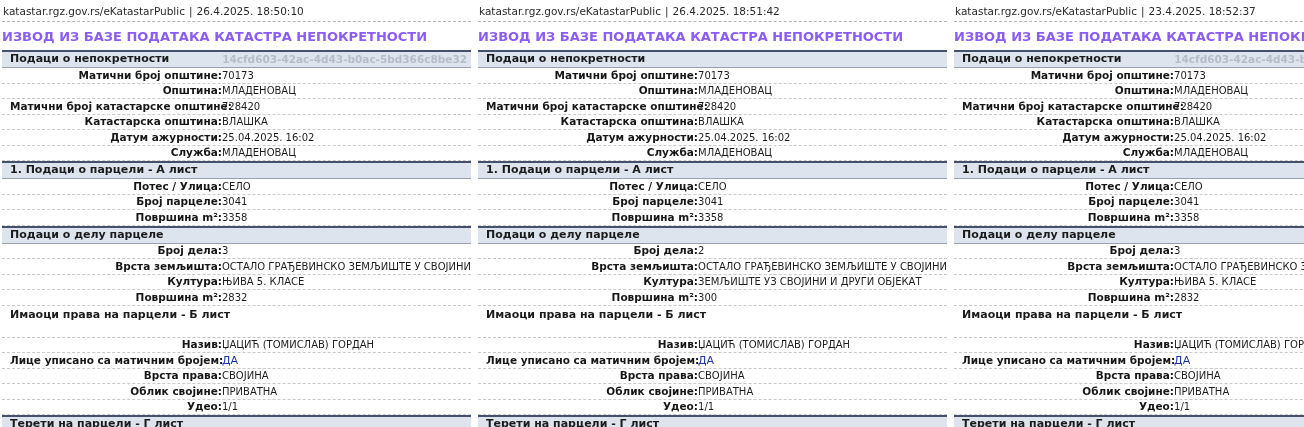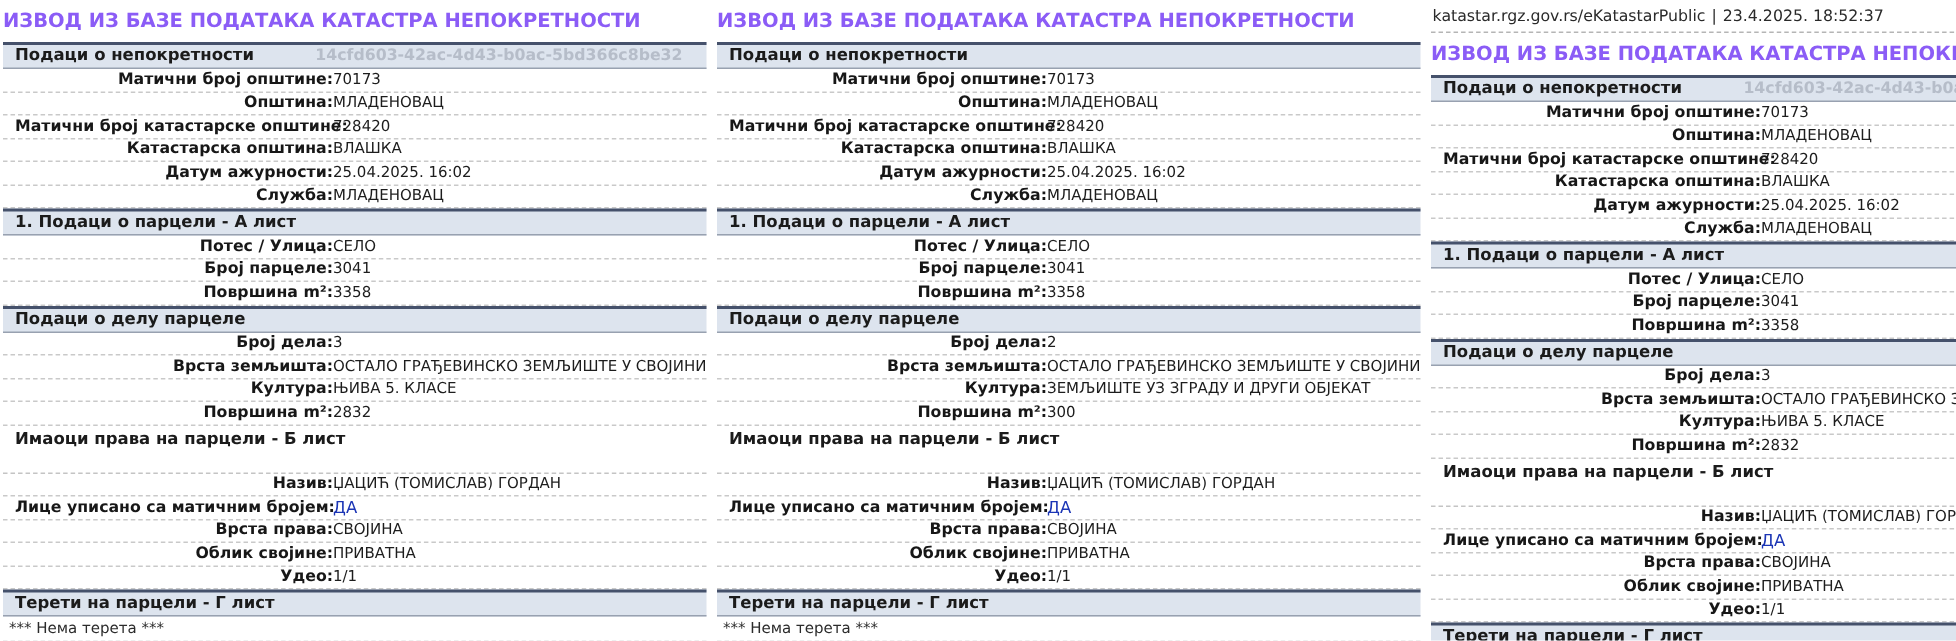--- a/index.html
+++ b/index.html
@@ -26,21 +26,21 @@
     font-size: 13px; font-weight: bold; text-align: left;
     color: #8b5cf6; margin: 7px 0 6px 0; white-space: nowrap;
     letter-spacing: 0px;
   }
 
   .sec-bar {
     display: flex; justify-content: space-between; align-items: center;
     background: #dde4ee;
     border-top: 2px solid #45516b;
     border-bottom: 1px solid #98a1b0;
-    padding: 1px 16px 2px 8px;
+    padding: 1px 4px 2px 8px;
     font-size: 11px; font-weight: bold; line-height: 12px;
     white-space: nowrap;
   }
   .sec-bar .uuid {
     font-weight: bold; color: #b6bdc9; font-size: 10.5px;
     overflow: hidden;
     text-align: center;
   }
 
   .plain-head {
@@ -64,20 +64,23 @@
     padding: 2.5px 0 2px 4px;
     border-bottom: 1px dashed #bcbcbc;
   }
 </style>
 </head>
 <body>
 
 <div class="strip">
 
   <section class="panel">
+    <div class="statusbar">
+      <span>katastar.rgz.gov.rs/eKatastarPublic</span><span class="sep">|</span><span>26.4.2025. 18:50:10</span>
+    </div>
     <div class="title">ИЗВОД ИЗ БАЗЕ ПОДАТАКА КАТАСТРА НЕПОКРЕТНОСТИ</div>
 
     <div class="sec-bar">
       <span>Подаци о непокретности</span>
       <span class="uuid">14cfd603-42ac-4d43-b0ac-5bd366c8be32</span>
     </div>
     <div class="row">
         <span class="lbl">Матични број општине:</span>
         <span class="val">70173</span>
       </div>
@@ -161,20 +164,23 @@
       </div>
 
     <div class="sec-bar">
       <span>Терети на парцели - Г лист</span>
     </div>
     <div class="empty-row">*** Нема терета ***</div>
 
   </section>
 
   <section class="panel">
+    <div class="statusbar">
+      <span>katastar.rgz.gov.rs/eKatastarPublic</span><span class="sep">|</span><span>26.4.2025. 18:51:42</span>
+    </div>
     <div class="title">ИЗВОД ИЗ БАЗЕ ПОДАТАКА КАТАСТРА НЕПОКРЕТНОСТИ</div>
 
     <div class="sec-bar">
       <span>Подаци о непокретности</span>
     </div>
     <div class="row">
         <span class="lbl">Матични број општине:</span>
         <span class="val">70173</span>
       </div>
     <div class="row">
@@ -220,21 +226,21 @@
     <div class="row">
         <span class="lbl">Број дела:</span>
         <span class="val">2</span>
       </div>
     <div class="row">
         <span class="lbl">Врста земљишта:</span>
         <span class="val">ОСТАЛО ГРАЂЕВИНСКО ЗЕМЉИШТЕ У СВОЈИНИ</span>
       </div>
     <div class="row">
         <span class="lbl">Култура:</span>
-        <span class="val">ЗЕМЉИШТЕ УЗ ЗГРАДУ И ДРУГИ ОБЈЕКАТ</span>
+        <span class="val">ЗЕМЉИШТЕ УЗ СВОЈИНИ И ДРУГИ ОБЈЕКАТ</span>
       </div>
     <div class="row">
         <span class="lbl">Површина m²:</span>
         <span class="val">300</span>
       </div>
 
     <div class="plain-head">Имаоци права на парцели - Б лист</div>
     <div class="row">
         <span class="lbl">Назив:</span>
         <span class="val">ЏАЦИЋ (ТОМИСЛАВ) ГОРДАН</span>

